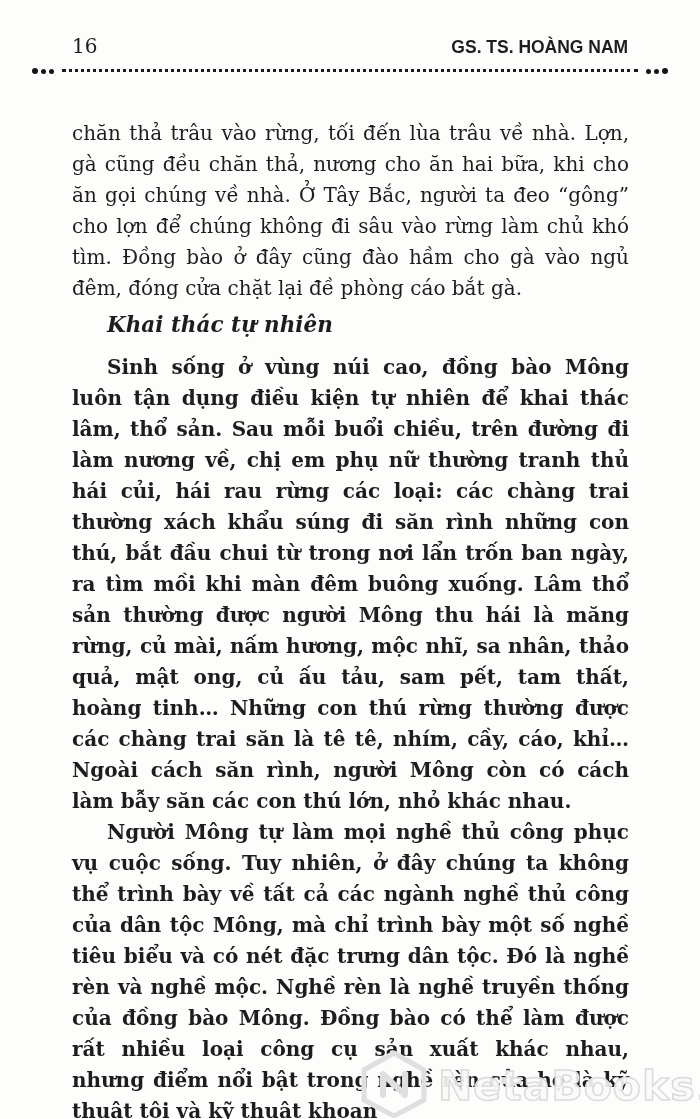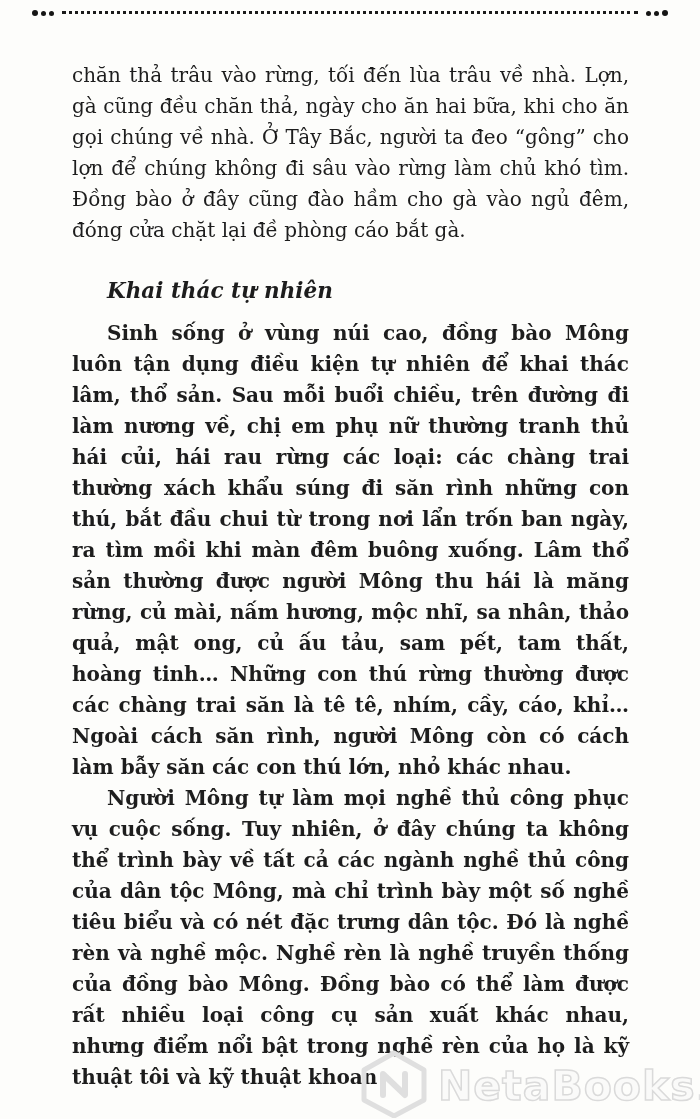--- a/index.html
+++ b/index.html
@@ -60,21 +60,21 @@
     font-size: 20px;
     line-height: 31px;
     text-align: justify;
   }
   .content p { margin: 0; }
   .content p.indent { text-indent: 35px; font-weight: bold; }
   .content h3.section {
     font-size: 21.5px;
     font-style: italic;
     font-weight: bold;
-    margin: 29px 0 12px 35px;
+    margin: 5px 0 12px 35px;
     text-align: left;
   }
   
   .watermark {
     position: absolute;
     left: 356px;
     top: 1050px;
     display: flex;
     align-items: center;
     gap: 6px;
@@ -89,37 +89,41 @@
     color: rgba(250,250,248,0.9);
     -webkit-text-stroke: 1.5px #dadada;
   }
   .wm-text .tld { font-size: 30px; -webkit-text-stroke: 0; color: #e0e0e0; }
 </style>
 </head>
 <body>
 
 <div class="page">
 
+  <div class="header">
+    <span class="page-number">16</span>
+    <span class="running-head">GS. TS. HOÀNG NAM</span>
+  </div>
 
   <div class="divider">
     <span class="dot-cluster">
       <span class="dot big"></span>
         <span class="dot"></span>
         <span class="dot"></span>
     </span>
     <span class="dotline"></span>
     <span class="dot-cluster">
       <span class="dot"></span>
         <span class="dot"></span>
         <span class="dot big"></span>
     </span>
   </div>
 
   <div class="content" id="content">
-      <p>chăn thả trâu vào rừng, tối đến lùa trâu về nhà. Lợn, gà cũng đều chăn thả, ngày cho ăn hai bữa, khi cho ăn gọi chúng về nhà. Ở Tây Bắc, người ta đeo “gông” cho lợn để chúng không đi sâu vào rừng làm chủ khó tìm. Đồng bào ở đây cũng đào hầm cho gà vào ngủ đêm, đóng cửa chặt lại đề phòng cáo bắt gà.</p>
+      <p>chăn thả trâu vào rừng, tối đến lùa trâu về nhà. Lợn, gà cũng đều chăn thả, nương cho ăn hai bữa, khi cho ăn gọi chúng về nhà. Ở Tây Bắc, người ta đeo “gông” cho lợn để chúng không đi sâu vào rừng làm chủ khó tìm. Đồng bào ở đây cũng đào hầm cho gà vào ngủ đêm, đóng cửa chặt lại đề phòng cáo bắt gà.</p>
       <h3 class="section">Khai thác tự nhiên</h3>
       <p class="indent">Sinh sống ở vùng núi cao, đồng bào Mông luôn tận dụng điều kiện tự nhiên để khai thác lâm, thổ sản. Sau mỗi buổi chiều, trên đường đi làm nương về, chị em phụ nữ thường tranh thủ hái củi, hái rau rừng các loại: các chàng trai thường xách khẩu súng đi săn rình những con thú, bắt đầu chui từ trong nơi lẩn trốn ban ngày, ra tìm mồi khi màn đêm buông xuống. Lâm thổ sản thường được người Mông thu hái là măng rừng, củ mài, nấm hương, mộc nhĩ, sa nhân, thảo quả, mật ong, củ ấu tảu, sam pết, tam thất, hoàng tinh… Những con thú rừng thường được các chàng trai săn là tê tê, nhím, cầy, cáo, khỉ… Ngoài cách săn rình, người Mông còn có cách làm bẫy săn các con thú lớn, nhỏ khác nhau.</p>
       <p class="indent">Người Mông tự làm mọi nghề thủ công phục vụ cuộc sống. Tuy nhiên, ở đây chúng ta không thể trình bày về tất cả các ngành nghề thủ công của dân tộc Mông, mà chỉ trình bày một số nghề tiêu biểu và có nét đặc trưng dân tộc. Đó là nghề rèn và nghề mộc. Nghề rèn là nghề truyền thống của đồng bào Mông. Đồng bào có thể làm được rất nhiều loại công cụ sản xuất khác nhau, nhưng điểm nổi bật trong nghề rèn của họ là kỹ thuật tôi và kỹ thuật khoan</p>
     </div>
 
   <div class="watermark">
     <span>
       <svg width="76" height="68" viewBox="0 0 76 68" fill="none">
         <polygon points="38,3 68,20 68,50 38,66 8,50 8,20" stroke="#dfdfdf" stroke-width="5" fill="none" stroke-linejoin="round"></polygon>
         <path d="M27 45 L27 24 L49 45 L49 24" stroke="#dfdfdf" stroke-width="6" fill="none" stroke-linejoin="round" stroke-linecap="round"></path>

